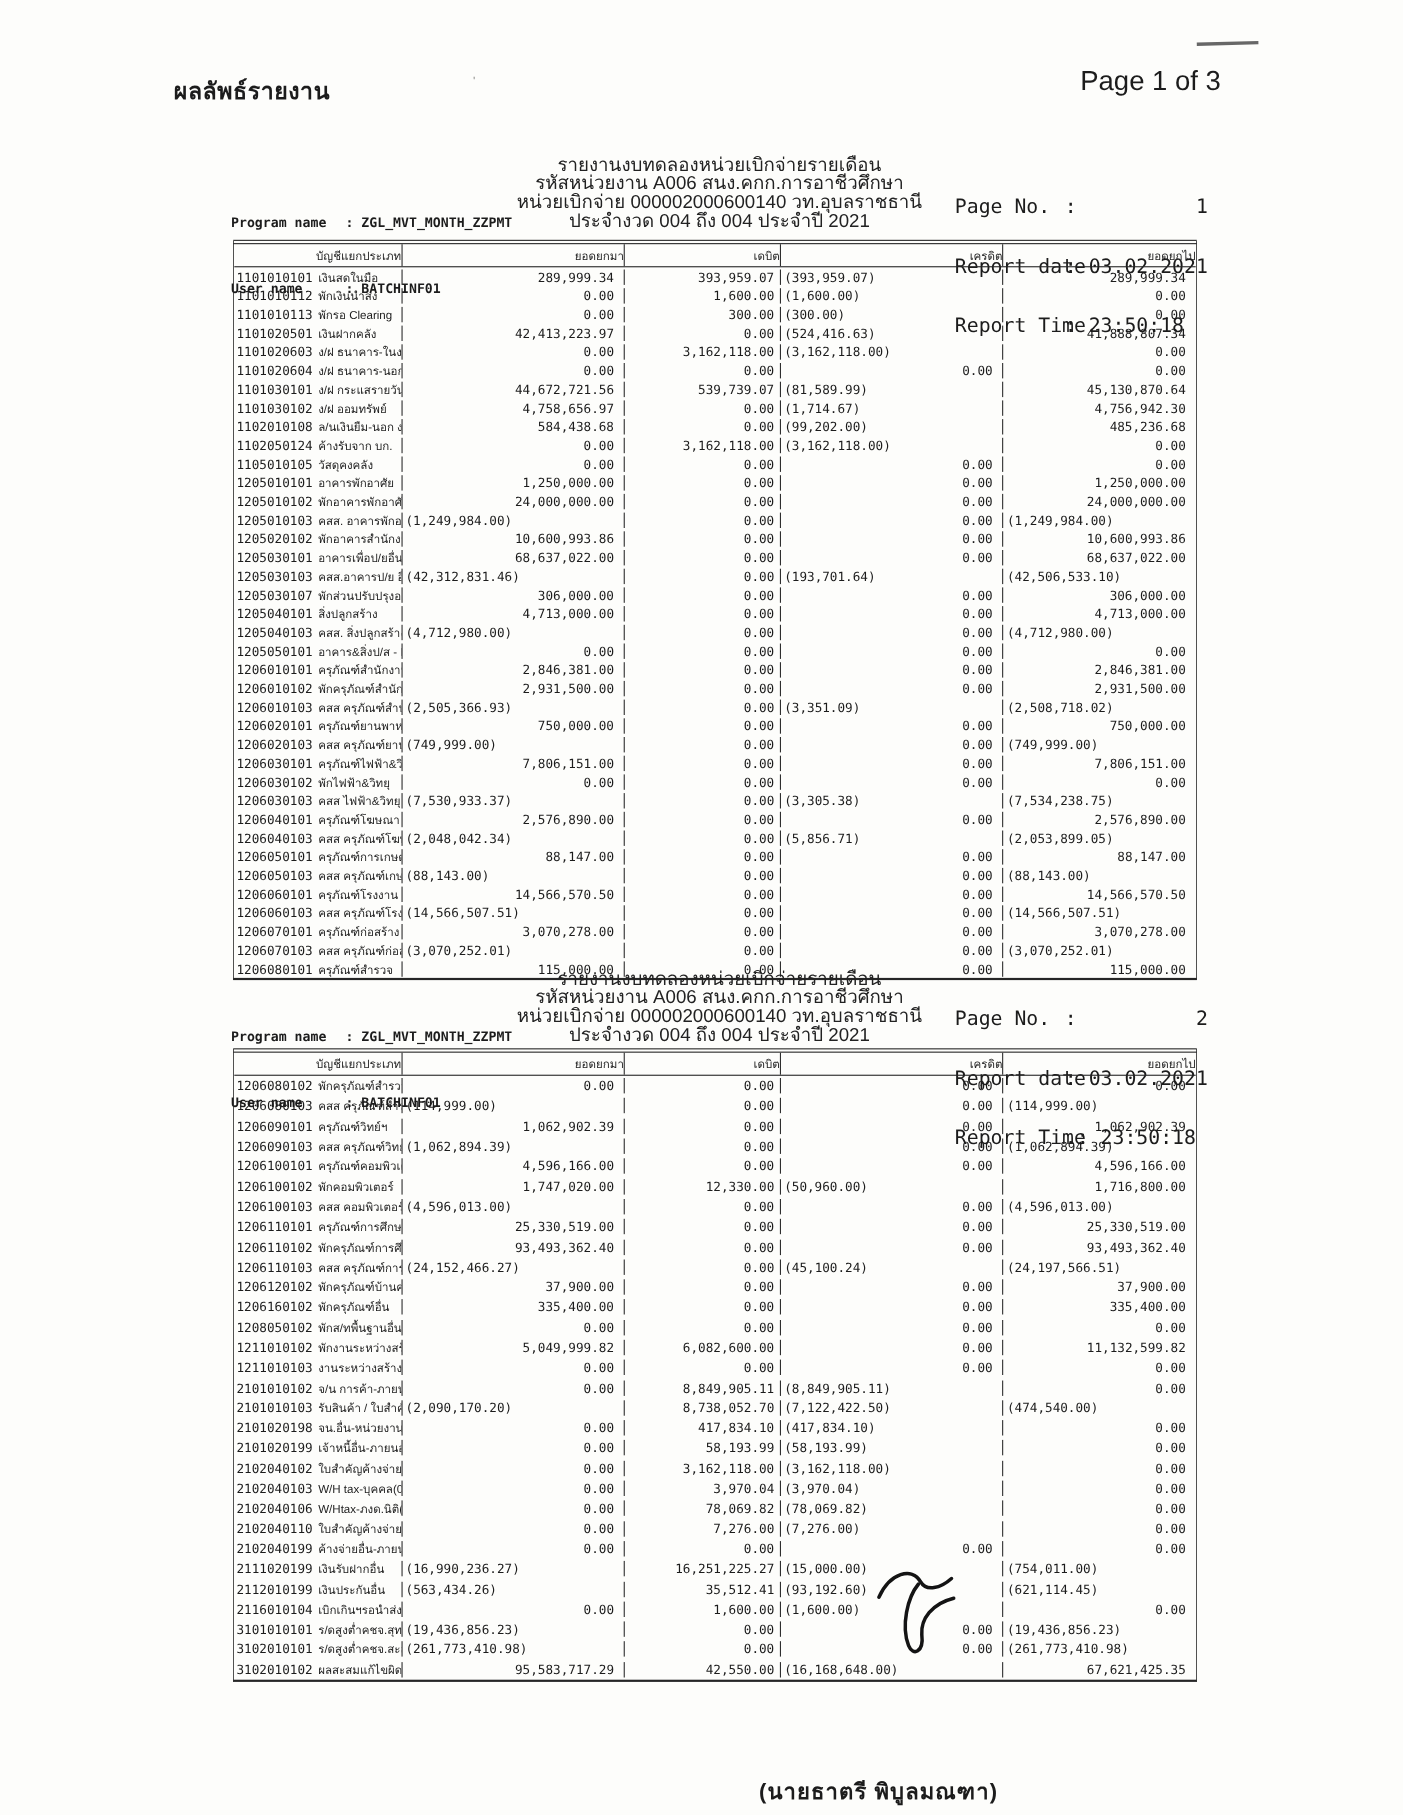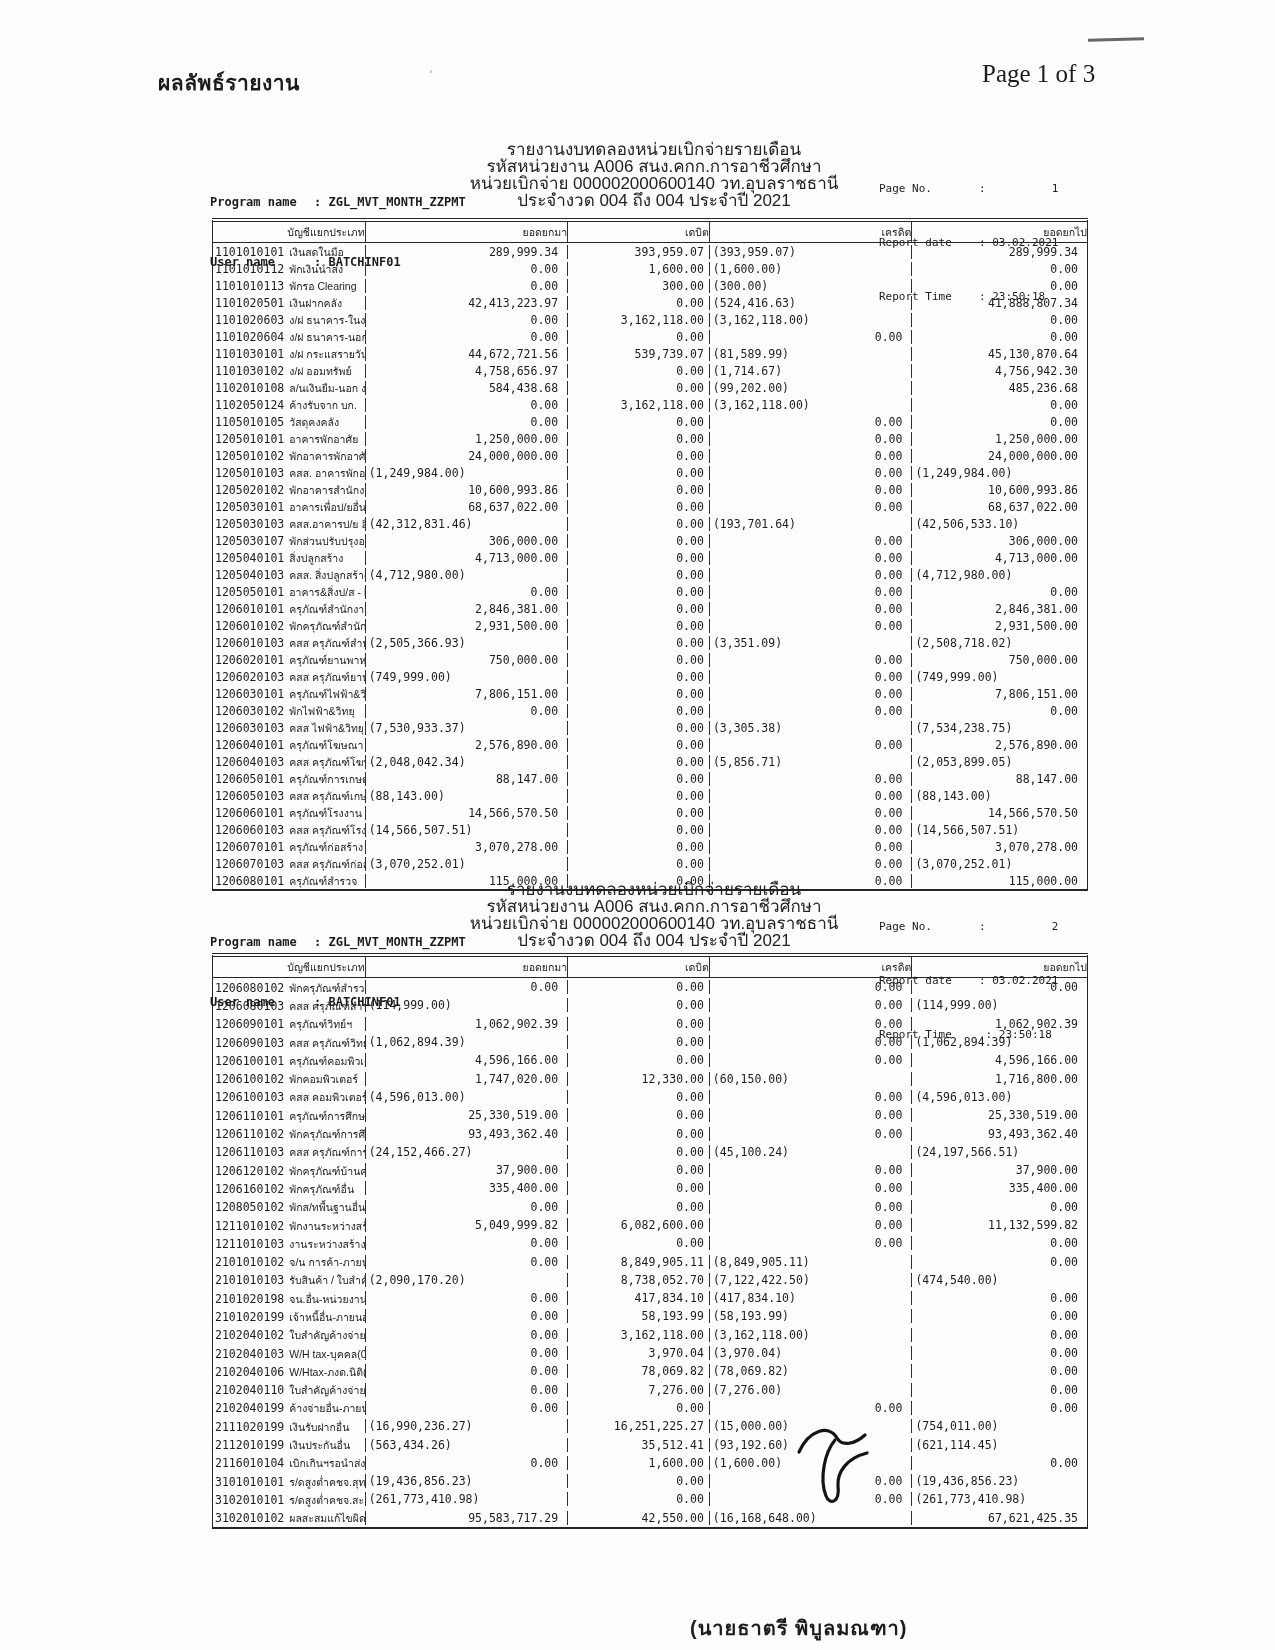--- a/index.html
+++ b/index.html
@@ -3,29 +3,29 @@
 <meta charset="utf-8">
 <style>
   html,body{margin:0;padding:0;background:#e9e9e7;}
   .sheet{
     position:relative;width:1275px;height:1650px;margin:0 auto;
     background:#fdfdfb;color:#1c1c1c;overflow:hidden;
     font-family:"Liberation Sans","DejaVu Sans",sans-serif;
   }
   .mono{font-family:"DejaVu Sans Mono","Liberation Mono",monospace;}
   .doc-title{position:absolute;left:158px;top:66px;font-size:21px;font-weight:bold;letter-spacing:.5px;}
-  .page-of{position:absolute;left:982px;top:60px;font-size:25px;font-family:Liberation Serif, serif;}
+  .page-of{position:absolute;left:982px;top:60px;font-size:25px;font-family:Liberation Sans, sans-serif;}
   .corner-mark{position:absolute;left:1088px;top:38px;width:56px;height:3px;background:#4c4c4c;transform:rotate(-1.5deg);opacity:.85;}
   .stray-mark{position:absolute;left:430px;top:68px;font-size:11px;color:#8a8a88;}
 
   
   .rh-left{position:absolute;font-size:12px;line-height:20px;white-space:pre;font-weight:bold;}
   .rh-left .lbl{display:inline-block;width:104px;}
   .rh-center{position:absolute;width:420px;text-align:center;font-size:17px;line-height:17px;color:#222;}
-  .rh-right{position:absolute;font-size:11px;line-height:18px;white-space:pre;margin-left:11px;}
+  .rh-right{position:absolute;font-size:18px;line-height:18px;white-space:pre;}
   .rh-right .lbl{display:inline-block;width:100px;}
 
   
   .gl{position:absolute;left:212px;width:876px;border:1.5px solid #262626;border-top:4px double #262626;border-bottom:2px solid #262626;background:transparent;box-sizing:border-box;}
   .thead{display:flex;border-bottom:1.5px solid #262626;}
   .th{font-size:10.5px;text-align:right;padding:2px 0 1px 0;color:#222;box-sizing:border-box;}
   .tr{display:flex;align-items:center;}
   #table0 .tr{height:17px;}
   #table1 .tr{height:18.3px;}
   .td{box-sizing:border-box;overflow:hidden;white-space:nowrap;}
@@ -409,21 +409,21 @@
           <div class="td acct"><span class="code mono">1206100101</span><span class="nm">ครุภัณฑ์คอมพิวเตอร์</span></div>
           <div class="td num mono c0">4,596,166.00</div>
           <div class="td num mono c1">0.00</div>
           <div class="td num mono c2">0.00</div>
           <div class="td num mono c3">4,596,166.00</div>
         </div>
         <div class="tr">
           <div class="td acct"><span class="code mono">1206100102</span><span class="nm">พักคอมพิวเตอร์</span></div>
           <div class="td num mono c0">1,747,020.00</div>
           <div class="td num mono c1">12,330.00</div>
-          <div class="td num mono c2 neg">(60,150.00)</div>
+          <div class="td num mono c2 neg">(50,960.00)</div>
           <div class="td num mono c3">1,716,800.00</div>
         </div>
         <div class="tr">
           <div class="td acct"><span class="code mono">1206100103</span><span class="nm">คสส คอมพิวเตอร์</span></div>
           <div class="td num mono c0 neg">(4,596,013.00)</div>
           <div class="td num mono c1">0.00</div>
           <div class="td num mono c2">0.00</div>
           <div class="td num mono c3 neg">(4,596,013.00)</div>
         </div>
         <div class="tr">

